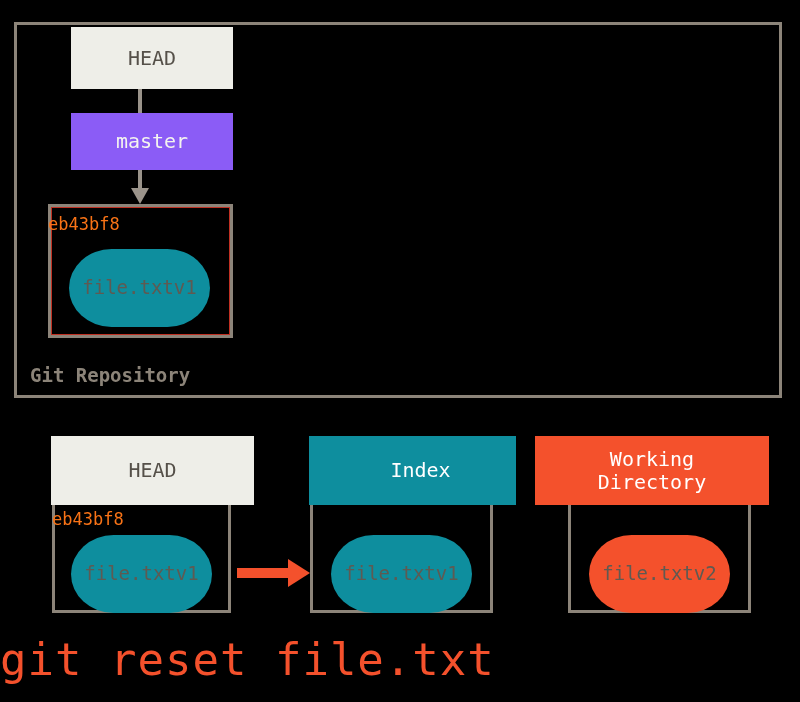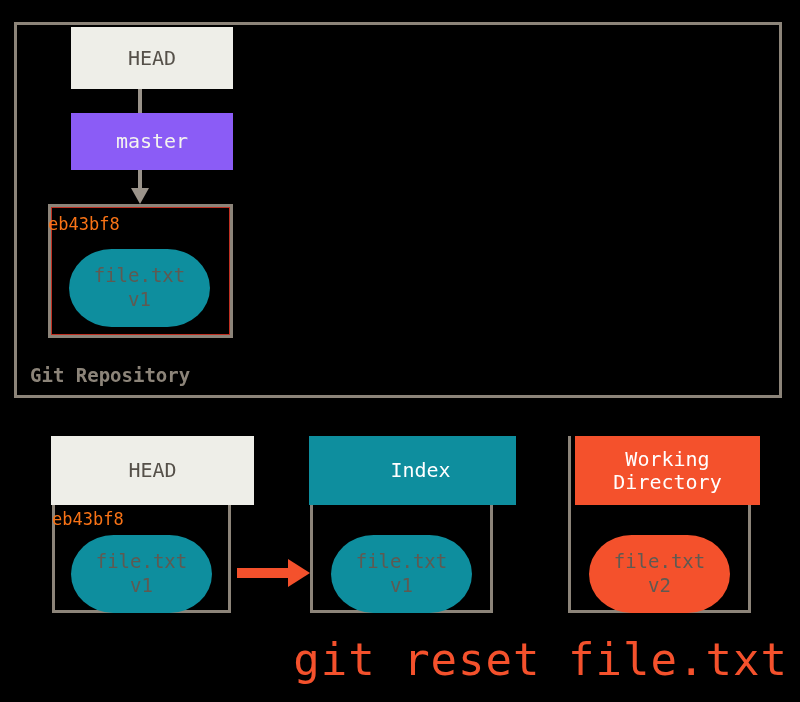--- a/index.html
+++ b/index.html
@@ -84,21 +84,21 @@
   .sha {
     text-align: left;
     font-size: 17px;
     color: #f97316;
     white-space: nowrap;
   }
 
   
   .blob {
     display: flex;
-    flex-direction: column;
+    flex-direction: row;
     align-items: center;
     justify-content: center;
     border-radius: 48px / 44px;
     font-size: 19px;
     line-height: 1.25;
     color: #5f5a52;
     text-align: center;
   }
   .blob-teal   { background: #0e8e9e; }
   .blob-orange { background: #f4512c; }
@@ -129,21 +129,21 @@
     border-top: 14px solid transparent;
     border-bottom: 14px solid transparent;
     border-left: 22px solid #f4512c;
   }
 
   
   .caption {
     left: 0;
     top: 634px;
     width: 788px;
-    text-align: right;
+    text-align: left;
     color: #f4512c;
     font-size: 44px;
     letter-spacing: 1px;
     white-space: nowrap;
   }
 </style>
 </head>
 <body>
 
 <div id="canvas">
@@ -187,21 +187,21 @@
   <div class="abs bin bin-open-top" style="left:310px; top:436px; width:183px; height:177px;"></div>
   <div class="abs chip chip-index" style="left:298px; top:436px; width:207px; height:69px;">
     <span>Index</span>
   </div>
   <div class="abs blob blob-teal" style="left:331px; top:535px; width:141px; height:78px;">
     <span>file.txt</span>
     <span>v1</span>
   </div>
 
   <div class="abs bin bin-open-top" style="left:568px; top:436px; width:183px; height:177px;"></div>
-  <div class="abs chip chip-wd" style="left:564px; top:436px; width:185px; height:69px;">
+  <div class="abs chip chip-wd" style="left:524px; top:436px; width:234px; height:69px;">
     <span>Working
 Directory</span>
   </div>
   <div class="abs blob blob-orange" style="left:589px; top:535px; width:141px; height:78px;">
     <span>file.txt</span>
     <span>v2</span>
   </div>
 
   <div class="abs caption">git reset file.txt</div>
 

